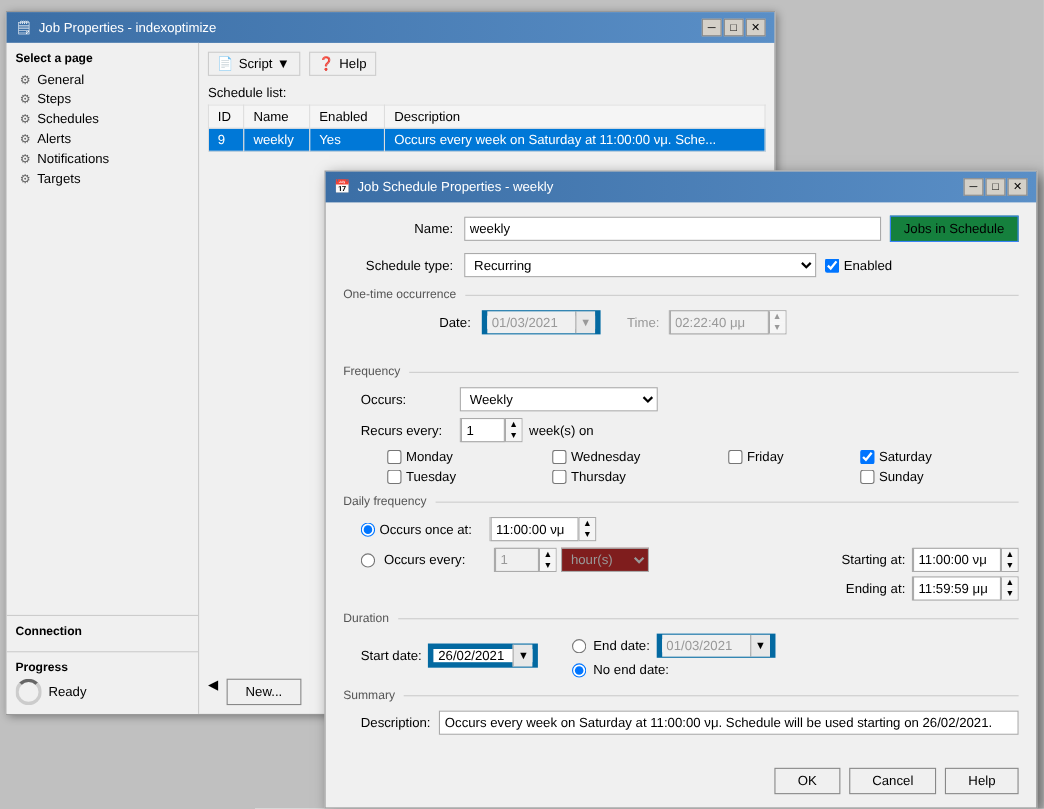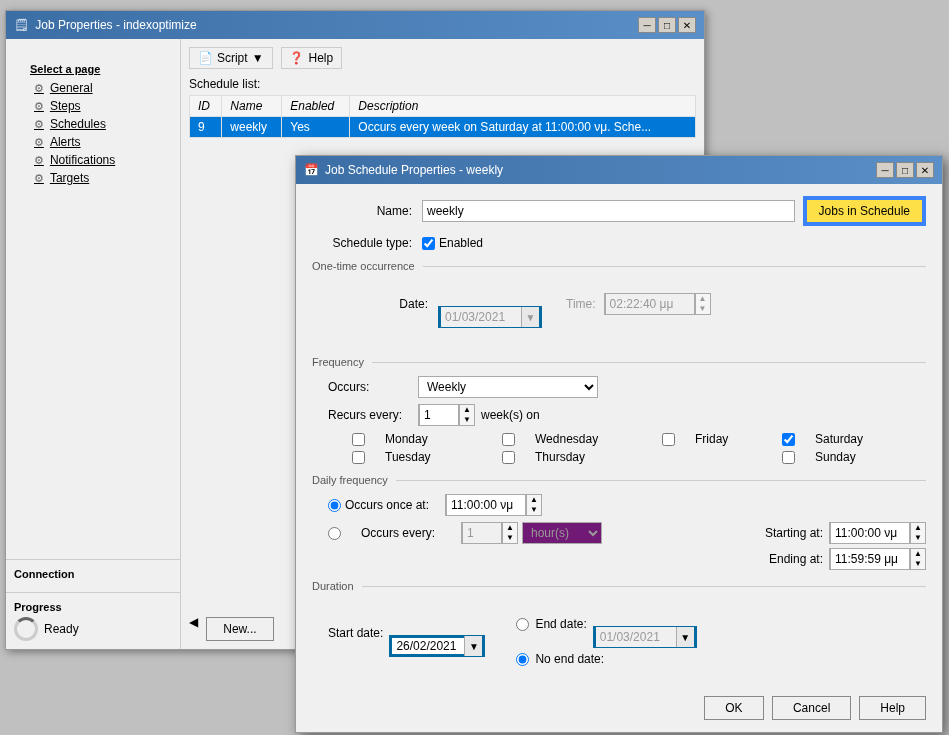--- a/index.html
+++ b/index.html
@@ -39,22 +39,21 @@
     
     
     .sidebar {
       width: 175px;
       background: #f0f0f0;
       border-right: 1px solid #ccc;
       display: flex;
       flex-direction: column;
     }
     .sidebar-section {
-      padding: 24px;
-      text-decoration: underline;
+      padding: 8px;
     }
     .sidebar-section-title {
       font-weight: bold;
       font-size: 11px;
       margin-bottom: 4px;
       color: #000;
     }
     .sidebar-item {
       display: flex; align-items: center; gap: 6px;
       padding: 2px 4px;
@@ -105,21 +104,20 @@
       border-collapse: collapse;
       background: white;
       border: 1px solid #ccc;
     }
     .schedule-table th {
       background: #f5f5f5;
       border: 1px solid #ddd;
       padding: 3px 8px;
       text-align: left;
       font-weight: normal;
-      font-style: italic;
     }
     .schedule-table td {
       border: 1px solid #ddd;
       padding: 3px 8px;
     }
     .schedule-table .selected-row td {
       background: #0078d7;
       color: white;
     }
     .bottom-bar {
@@ -228,21 +226,21 @@
     .freq-label { width: 90px; color: #000; }
     
     
     .days-grid {
       display: grid;
       grid-template-columns: 150px 160px 120px 120px;
       gap: 4px 0;
       padding-left: 16px;
       margin-bottom: 8px;
     }
-    .day-item { display: flex; align-items: center; gap: 20px; padding-left: 24px; }
+    .day-item { display: flex; align-items: center; gap: 4px; padding-left: 24px; }
     
     
     .daily-freq-area { padding-left: 16px; }
     .radio-row { display: flex; align-items: center; margin-bottom: 6px; }
     
     
     .duration-area { padding-left: 16px; }
     
     
     .summary-area { padding-left: 16px; }
@@ -311,24 +309,23 @@
       flex-direction: column;
       gap: 4px;
       margin-left: 16px;
     }
     .se-row { display: flex; align-items: center; gap: 6px; }
     .se-label { width: 70px; text-align: right; color: #000; }
 
     .date-input-wrapper {
       display: flex;
       align-items: center;
-      border: 3px solid #0369a1;
+      border: 5px solid #0369a1;
       background: white;
       height: 22px;
-      margin-top: 26px;
     }
     .date-input-wrapper input {
       border: none;
       outline: none;
       width: 80px;
       height: 20px;
       padding: 0 4px;
       background: transparent;
     }
     .date-btn {
@@ -338,22 +335,22 @@
       align-items: center;
       justify-content: center;
       background: #e8e8e8;
       border-left: 1px solid #aaa;
       cursor: pointer;
       font-size: 10px;
     }
 
     .jobs-in-schedule-btn {
       padding: 4px 12px;
-      background: #fde047;
-      border: 4px solid #3b82f6;
+      background: #15803d;
+      border: 1px solid #3b82f6;
       cursor: pointer;
       white-space: nowrap;
     }
   </style>
 </head>
 <body>
 
 <div class="main-window">
 
   <div class="title-bar">
@@ -470,20 +467,24 @@
       <div class="form-label">Name:</div>
       <div class="form-control-area">
         <input type="text" class="name-input" style="flex: 1 1 0%;" value="weekly">
         <button class="jobs-in-schedule-btn">Jobs in Schedule</button>
       </div>
     </div>
 
     <div class="form-row">
       <div class="form-label">Schedule type:</div>
       <div class="form-control-area">
+        <select style="width:320px;">
+          <option>Recurring</option>
+          <option>One time</option>
+        </select>
         <div class="checkbox-item">
           <input type="checkbox" id="enabledCb" checked="" style="">
           <label for="enabledCb">Enabled</label>
         </div>
       </div>
     </div>
 
     <div class="section-group">
       <div class="section-line">
         <span class="section-title">One-time occurrence</span>
@@ -583,29 +584,29 @@
             <input type="text" class="spinner-input" value="11:00:00 νμ" style="width: 80px;">
             <div class="spinner-arrows">
               <div class="spinner-up">▲</div>
               <div class="spinner-down">▼</div>
             </div>
           </div>
         </div>
         <div class="radio-row" style="align-items:flex-start;">
           <div style="display:flex;align-items:center;flex:1;">
             <input type="radio" name="dailyFreq" id="occursEvery" style="">
-            <label for="occursEvery" style="margin-left:20px;width:100px;">Occurs every:</label>
+            <label for="occursEvery" style="margin-left:8px;width:100px;">Occurs every:</label>
             <div class="spinner-control">
               <input type="text" class="spinner-input disabled-input" value="1" style="color: rgb(153, 153, 153);">
               <div class="spinner-arrows">
                 <div class="spinner-up">▲</div>
                 <div class="spinner-down">▼</div>
               </div>
             </div>
-            <select style="margin-left:4px;width:80px;background:#701a75;color:#999;">
+            <select style="margin-left:4px;width:80px;background:#7f1d1d;color:#999;">
               <option>hour(s)</option>
               <option>minute(s)</option>
             </select>
           </div>
           <div class="starting-ending">
             <div class="se-row">
               <span class="se-label">Starting at:</span>
               <div class="spinner-control">
                 <input type="text" class="spinner-input" value="11:00:00 νμ" style="width: 80px;">
                 <div class="spinner-arrows">
@@ -654,20 +655,32 @@
             </div>
             <div style="display:flex;align-items:center;gap:6px;">
               <input type="radio" name="endDate" id="noEndDateRb" checked="" style="">
               <label for="noEndDateRb">No end date:</label>
             </div>
           </div>
         </div>
       </div>
     </div>
 
+    <div class="section-group">
+      <div class="section-line">
+        <span class="section-title">Summary</span>
+        <div class="section-hr"></div>
+      </div>
+      <div class="summary-area">
+        <div style="display:flex;align-items:center;gap:8px;">
+          <span>Description:</span>
+          <input type="text" class="desc-input" style="flex: 1 1 0%;" value="Occurs every week on Saturday at 11:00:00 νμ. Schedule will be used starting on 26/02/2021.">
+        </div>
+      </div>
+    </div>
   </div>
 
   <div class="dialog-buttons">
     <button class="dialog-btn">OK</button>
     <button class="dialog-btn">Cancel</button>
     <button class="dialog-btn">Help</button>
   </div>
 </div>
 
 </body></html>

